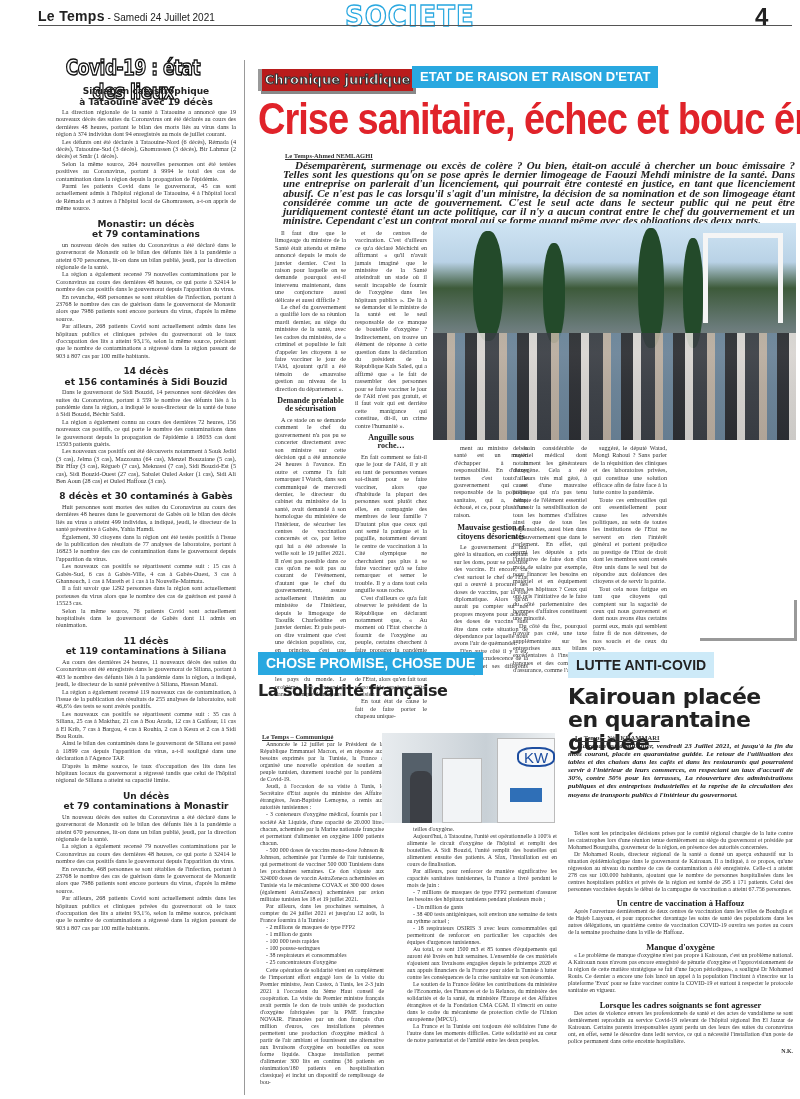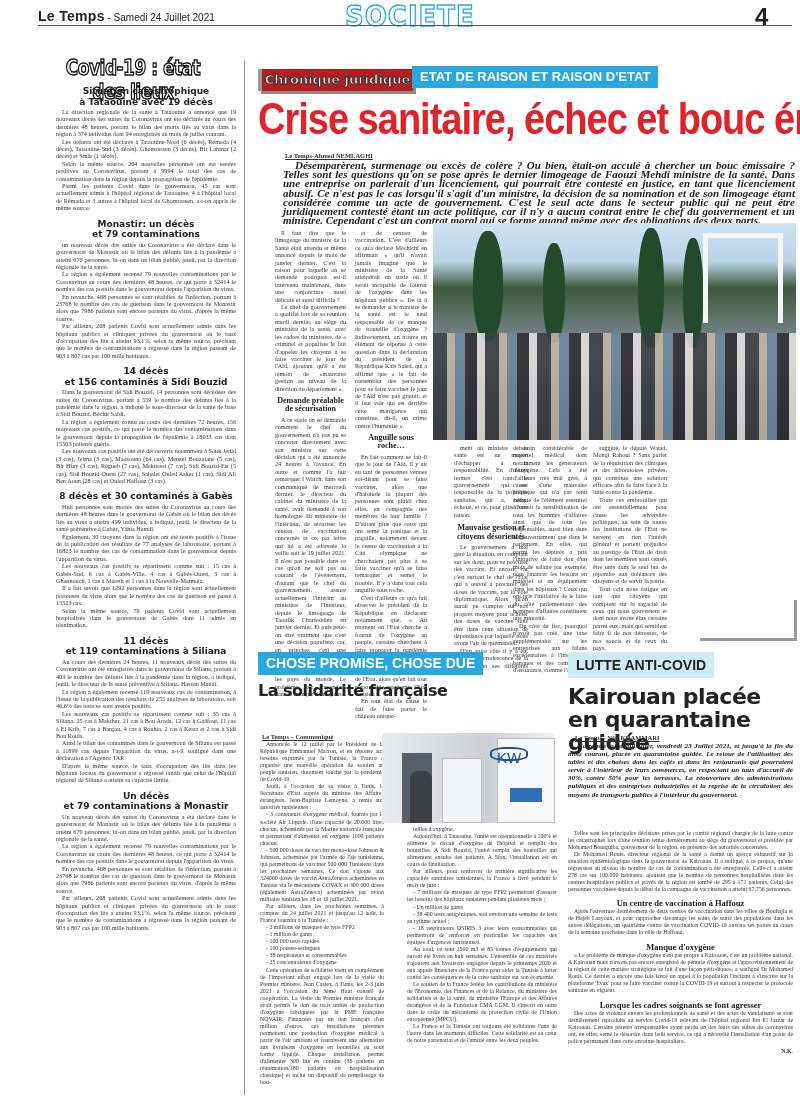--- a/index.html
+++ b/index.html
@@ -191,21 +191,21 @@
       <p>- 38 respirateurs et consommables</p>
       <p>- 25 concentrateurs d'oxygène</p>
       <p>Cette opération de solidarité vient en complément de l'important effort engagé lors de la visite du Premier ministre, Jean Castex, à Tunis, les 2-3 juin 2021 à l'occasion du 3ème Haut conseil de coopération. La visite du Premier ministre français avait permis le don de trois unités de production d'oxygène fabriquées par la PME française NOVAIR. Financées par un don français d'un million d'euros, ces installations pérennes permettent une production d'oxygène médical à partir de l'air ambiant et fournissent une alternative aux livraisons d'oxygène en bouteilles ou sous forme liquide. Chaque installation permet d'alimenter 300 lits en continu (36 patients en réanimation/180 patients en hospitalisation classique) et inclut un dispositif de remplissage de bou-</p>
     </div>
 </div>
 <div class="abs photo2" style="left:382px;top:733px;width:173px;height:90px;">
   <div style="position:absolute;left:20px;top:20px;width:30px;height:70px;background:#55606a;"></div>
   <div style="position:absolute;left:28px;top:38px;width:22px;height:52px;background:#3c3f45;border-radius:8px 8px 0 0;"></div>
   <div style="position:absolute;left:60px;top:25px;width:40px;height:65px;background:#f2f4f6;border:1px solid #bbb;"></div>
   <div style="position:absolute;left:115px;top:5px;width:58px;height:85px;background:#f7f8f9;border:1px solid #bbb;"></div>
-  <div class="kw-logo" style="left:108px;top:14px;width:38px;height:14px;line-height:18px;">KW</div>
+  <div class="kw-logo" style="left:135px;top:14px;width:38px;height:20px;line-height:18px;">KW</div>
   <div style="position:absolute;left:128px;top:55px;width:32px;height:14px;background:#2f6fb7;"></div>
 </div>
 <div class="abs col" style="left:407px;top:826px;width:150px;font-size:5.9px;line-height:7.05px;">
   <div>
       <p>teilles d'oxygène.</p>
       <p>Aujourd'hui, à Tataouine, l'unité est opérationnelle à 100% et alimente le circuit d'oxygène de l'hôpital et remplit des bouteilles. A Sidi Bouzid, l'unité remplit des bouteilles qui alimentent ensuite des patients. A Sfax, l'installation est en cours de finalisation.</p>
       <p>Par ailleurs, pour renforcer de manière significative les capacités sanitaires tunisiennes, la France a livré pendant le mois de juin :</p>
       <p>- 7 millions de masques de type FFP2 permettant d'assurer les besoins des hôpitaux tunisiens pendant plusieurs mois ;</p>
       <p>- Un million de gants</p>
       <p>- 38 400 tests antigéniques, soit environ une semaine de tests au rythme actuel ;</p>

